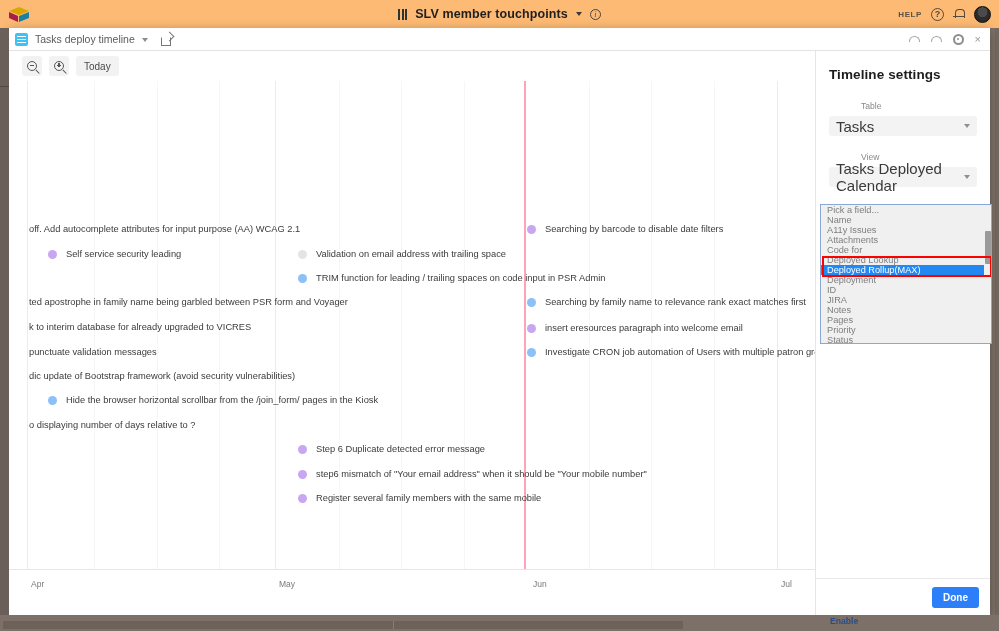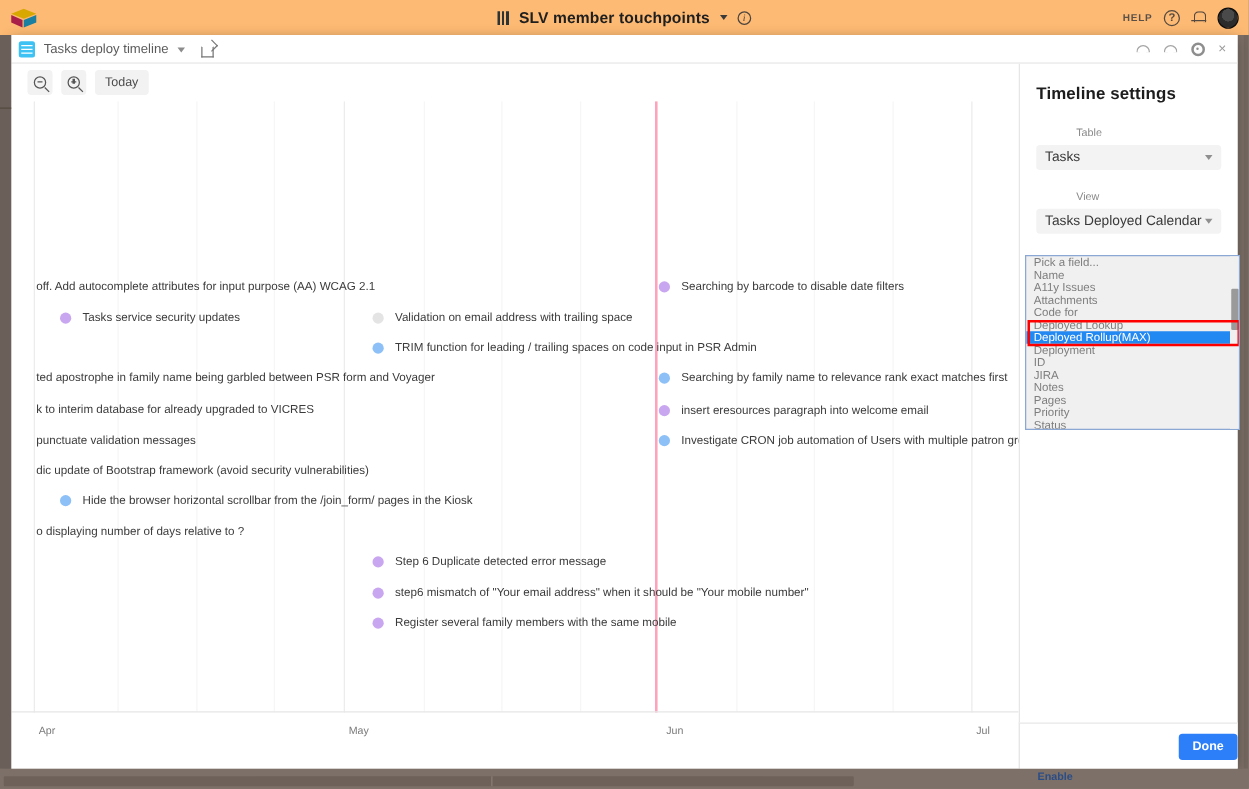--- a/index.html
+++ b/index.html
@@ -208,21 +208,21 @@
     font-size: 13.5px; color: #1d1d1d; font-weight: 700; margin: 0 0 19px 0;
     letter-spacing: .1px;
   }
   .field-label {
     font-size: 8.6px; color: #8a8a8a; margin-bottom: 5px; margin-left: 32px;
   }
   .field-block { margin-bottom: 16px; position: relative; }
   .pseudo-select {
     height: 20px; background: #f3f3f3; border-radius: 3px;
     display: flex; align-items: center; justify-content: space-between;
-    padding: 0 7px; font-size: 11px; color: #3a3a3a;
+    padding: 0 7px; font-size: 15px; color: #3a3a3a;
   }
   .sel-caret {
     width: 0; height: 0; border-left: 3px solid transparent;
     border-right: 3px solid transparent; border-top: 4px solid #8f8f8f;
   }
   #start-date-select {
     height: 19px; background: #f3f3f3; border: 1px solid #cfcfcf; border-radius: 3px;
     display: flex; align-items: center; justify-content: space-between;
     padding: 0 6px; font-size: 9.4px; color: #2f2f2f;
   }
@@ -250,21 +250,21 @@
   }
   #red-highlight {
     position: absolute; left: 1px; top: 51px; width: 170px; height: 21px;
     border: 2.4px solid #ff0000; z-index: 60; pointer-events: none;
   }
 
   
   #panel-footer {
     position: absolute; left: 806px; bottom: 0; width: 175px; height: 37px;
     background: #fff; border-top: 1px solid #e8e8e8; border-left: 1px solid #e6e6e6;
-    display: flex; align-items: center; justify-content: flex-end; 
+    display: flex; align-items: center; justify-content: flex-end; padding-right: 11px;
   }
   #done-button {
     background: #2d7ff9; color: #fff; font-size: 10px; font-weight: 700;
     border: none; border-radius: 3px; padding: 5px 11px;
     font-family: "Liberation Sans", sans-serif;
   }
 
   
   #bottom-bar {
     position: absolute; left: 0; bottom: 0; width: 999px; height: 16px;
@@ -362,21 +362,21 @@
     <div id="month-holder">
         <div class="month-label" style="left: 22px;">Apr</div>
         <div class="month-label" style="left: 270px;">May</div>
         <div class="month-label" style="left: 524px;">Jun</div>
         <div class="month-label" style="left: 772px;">Jul</div>
       </div>
     <div id="items-holder">
         <div class="tl-text-only" style="left: 20px; top: 143px;">off. Add autocomplete attributes for input purpose (AA) WCAG 2.1</div>
         <div class="tl-item" style="left: 39px; top: 168px;">
           <span class="tl-dot" style="background: rgb(201, 166, 240);"></span>
-          <span>Tasks service security updates</span>
+          <span>Self service security leading</span>
         </div>
         <div class="tl-item" style="left: 289px; top: 168px;">
           <span class="tl-dot" style="background: rgb(228, 228, 228);"></span>
           <span>Validation on email address with trailing space</span>
         </div>
         <div class="tl-item" style="left: 518px; top: 143px;">
           <span class="tl-dot" style="background: rgb(201, 166, 240);"></span>
           <span>Searching by barcode to disable date filters</span>
         </div>
         <div class="tl-item" style="left: 289px; top: 192px;">

